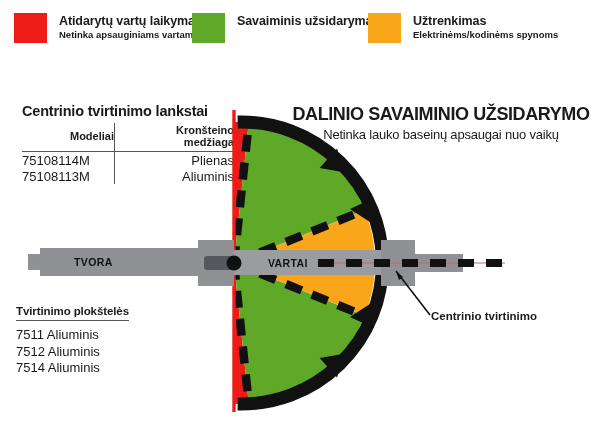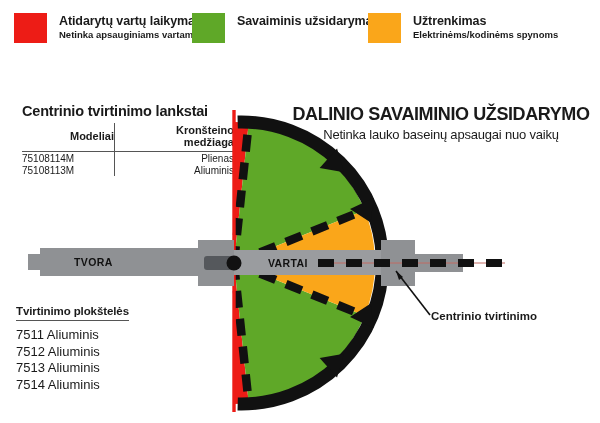--- a/index.html
+++ b/index.html
@@ -27,21 +27,21 @@
   #lg2{left:368px;}
 
   
   .hinge-block{position:absolute;left:22px;top:103px;width:215px;}
   .hinge-heading{font-size:14.5px;font-weight:bold;letter-spacing:-0.2px;white-space:nowrap;}
   .hinge-table{margin-top:4px;width:212px;border-collapse:collapse;}
   .hinge-table th{
     font-size:11px;font-weight:bold;text-align:right;
     padding:1px 0 3px 0;border-bottom:1.6px solid #555;
   }
-  .hinge-table td{font-size:10px;padding:1px 0 0 0;white-space:nowrap;}
+  .hinge-table td{font-size:13px;padding:1px 0 0 0;white-space:nowrap;}
   .col-model{width:92px;}
   .cell-div{border-left:1.6px solid #555;padding-left:8px !important;text-align:right;}
   .th-div{border-left:1.6px solid #555;padding-left:8px !important;}
 
   
   .plate-block{position:absolute;left:16px;top:277px;width:190px;}
   .plate-heading{
     font-size:11.5px;font-weight:bold;letter-spacing:-0.1px;
     border-bottom:1.6px solid #555;padding-bottom:3px;display:inline-block;margin-top:28px;
   }
@@ -122,21 +122,20 @@
         </tr>
       </tbody>
     </table>
   </div>
 
   <div class="plate-block">
     <div class="plate-heading">Tvirtinimo plokštelės</div>
     <div class="plate-list">
       <div class="plate-row">7511 Aliuminis</div>
       <div class="plate-row">7512 Aliuminis</div>
-      <div class="plate-row">7513 Aliuminis</div>
       <div class="plate-row">7514 Aliuminis</div>
     </div>
   </div>
 
   <div class="title-block">
     <div class="title-main">DALINIO SAVAIMINIO UŽSIDARYMO</div>
     <div class="title-sub">Netinka lauko baseinų apsaugai nuo vaikų</div>
   </div>
 
   <svg class="diagram" viewBox="0 0 600 423" width="600" height="423">

